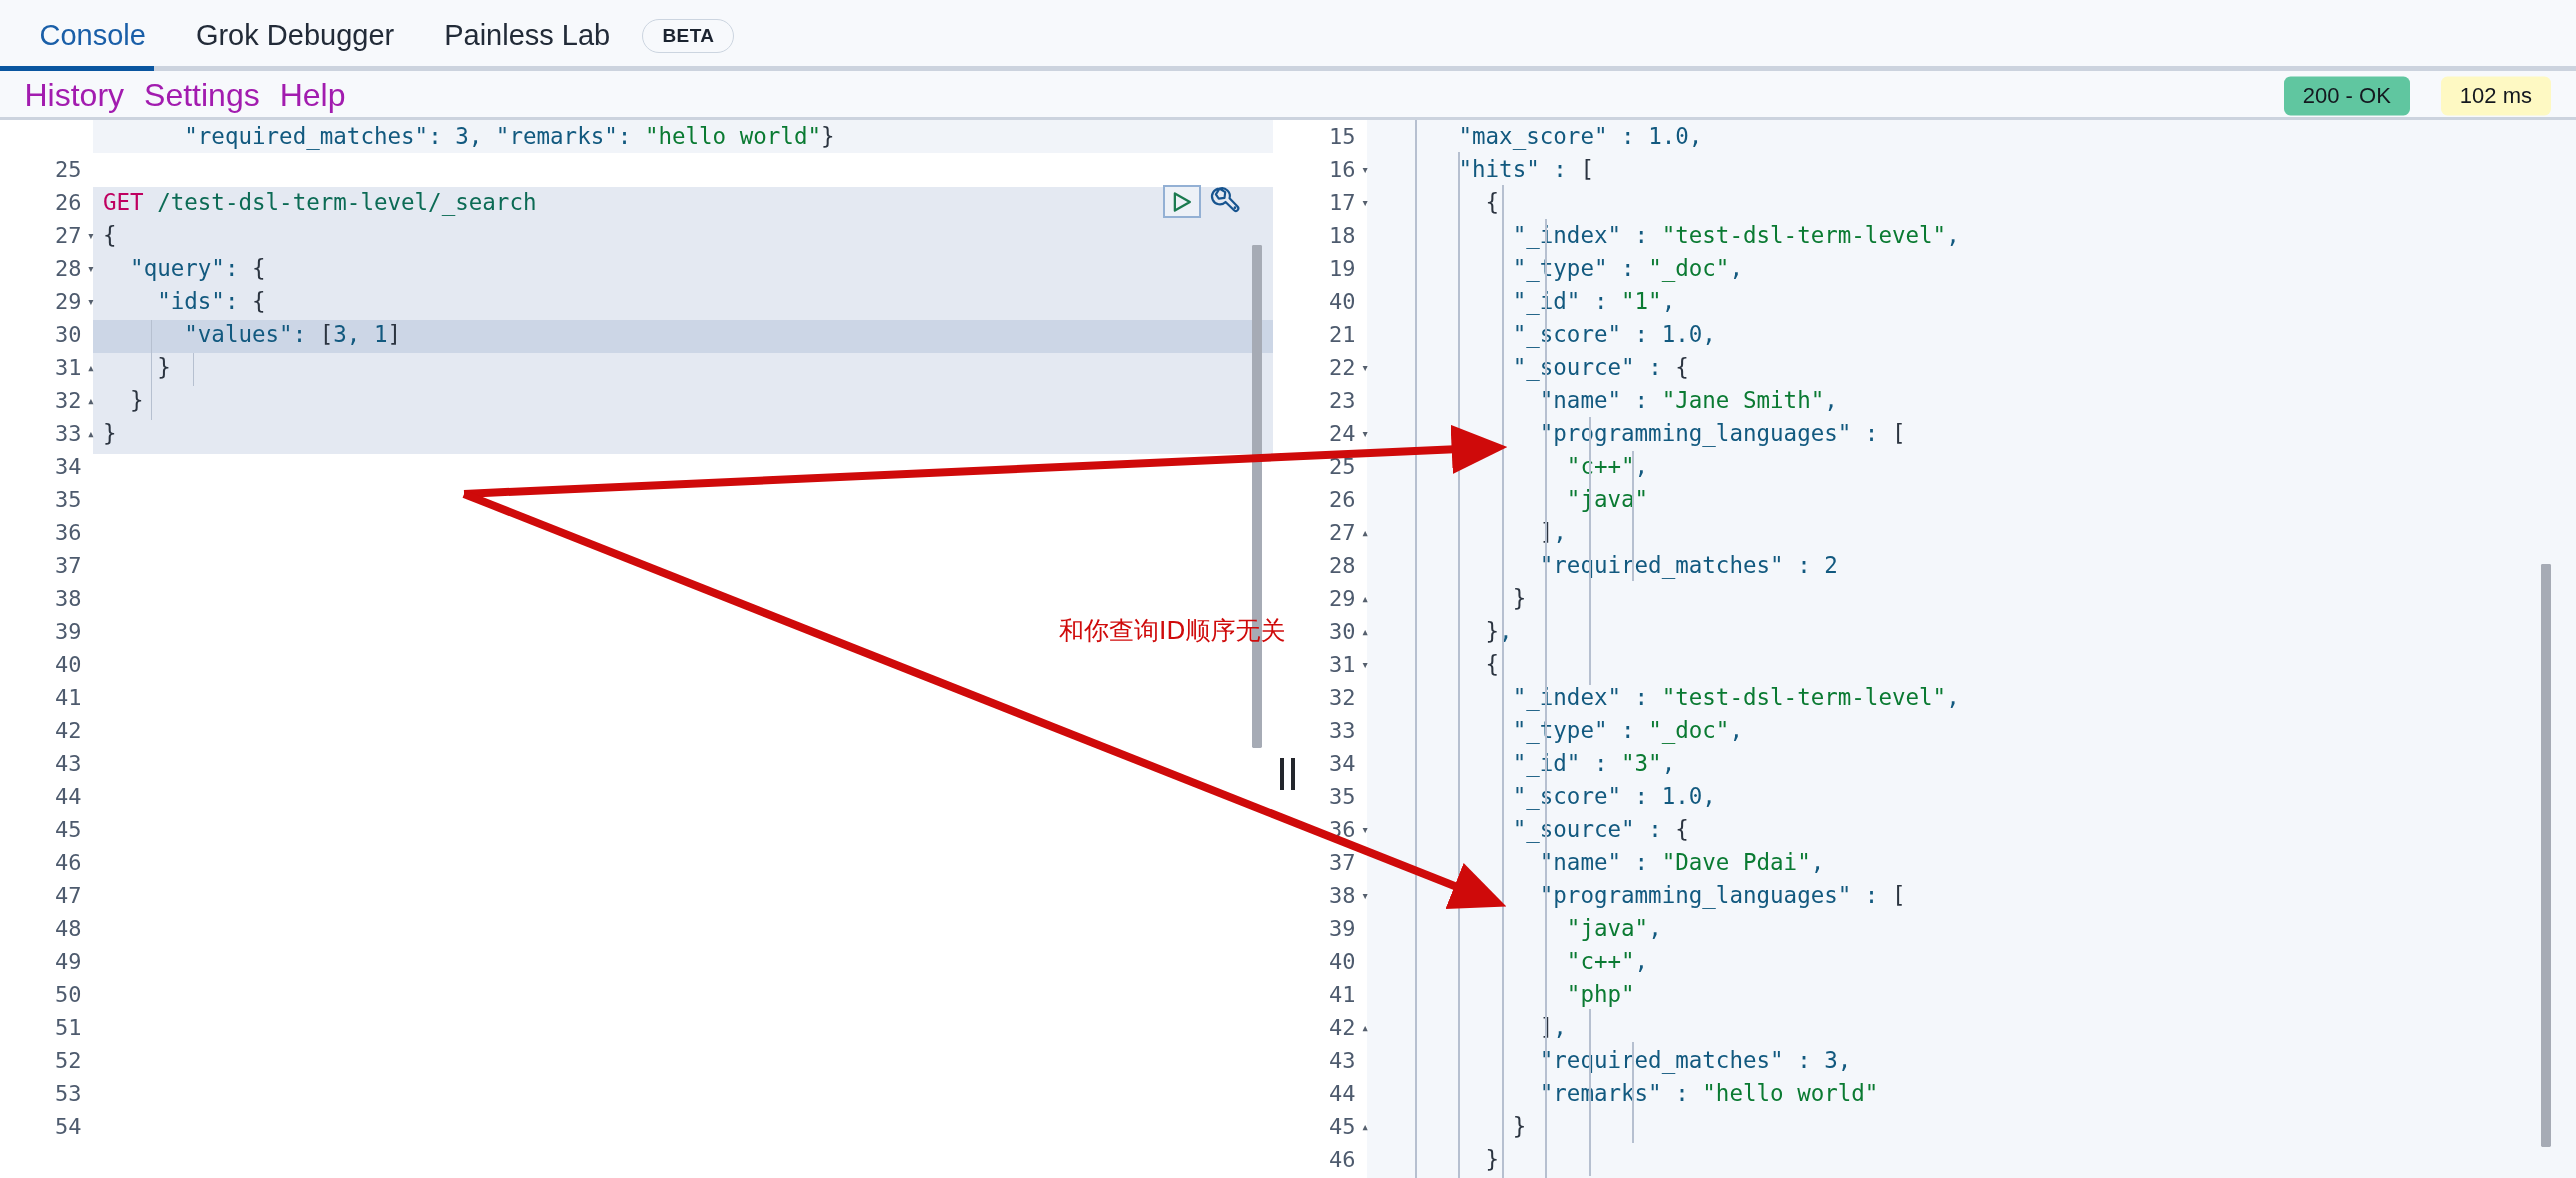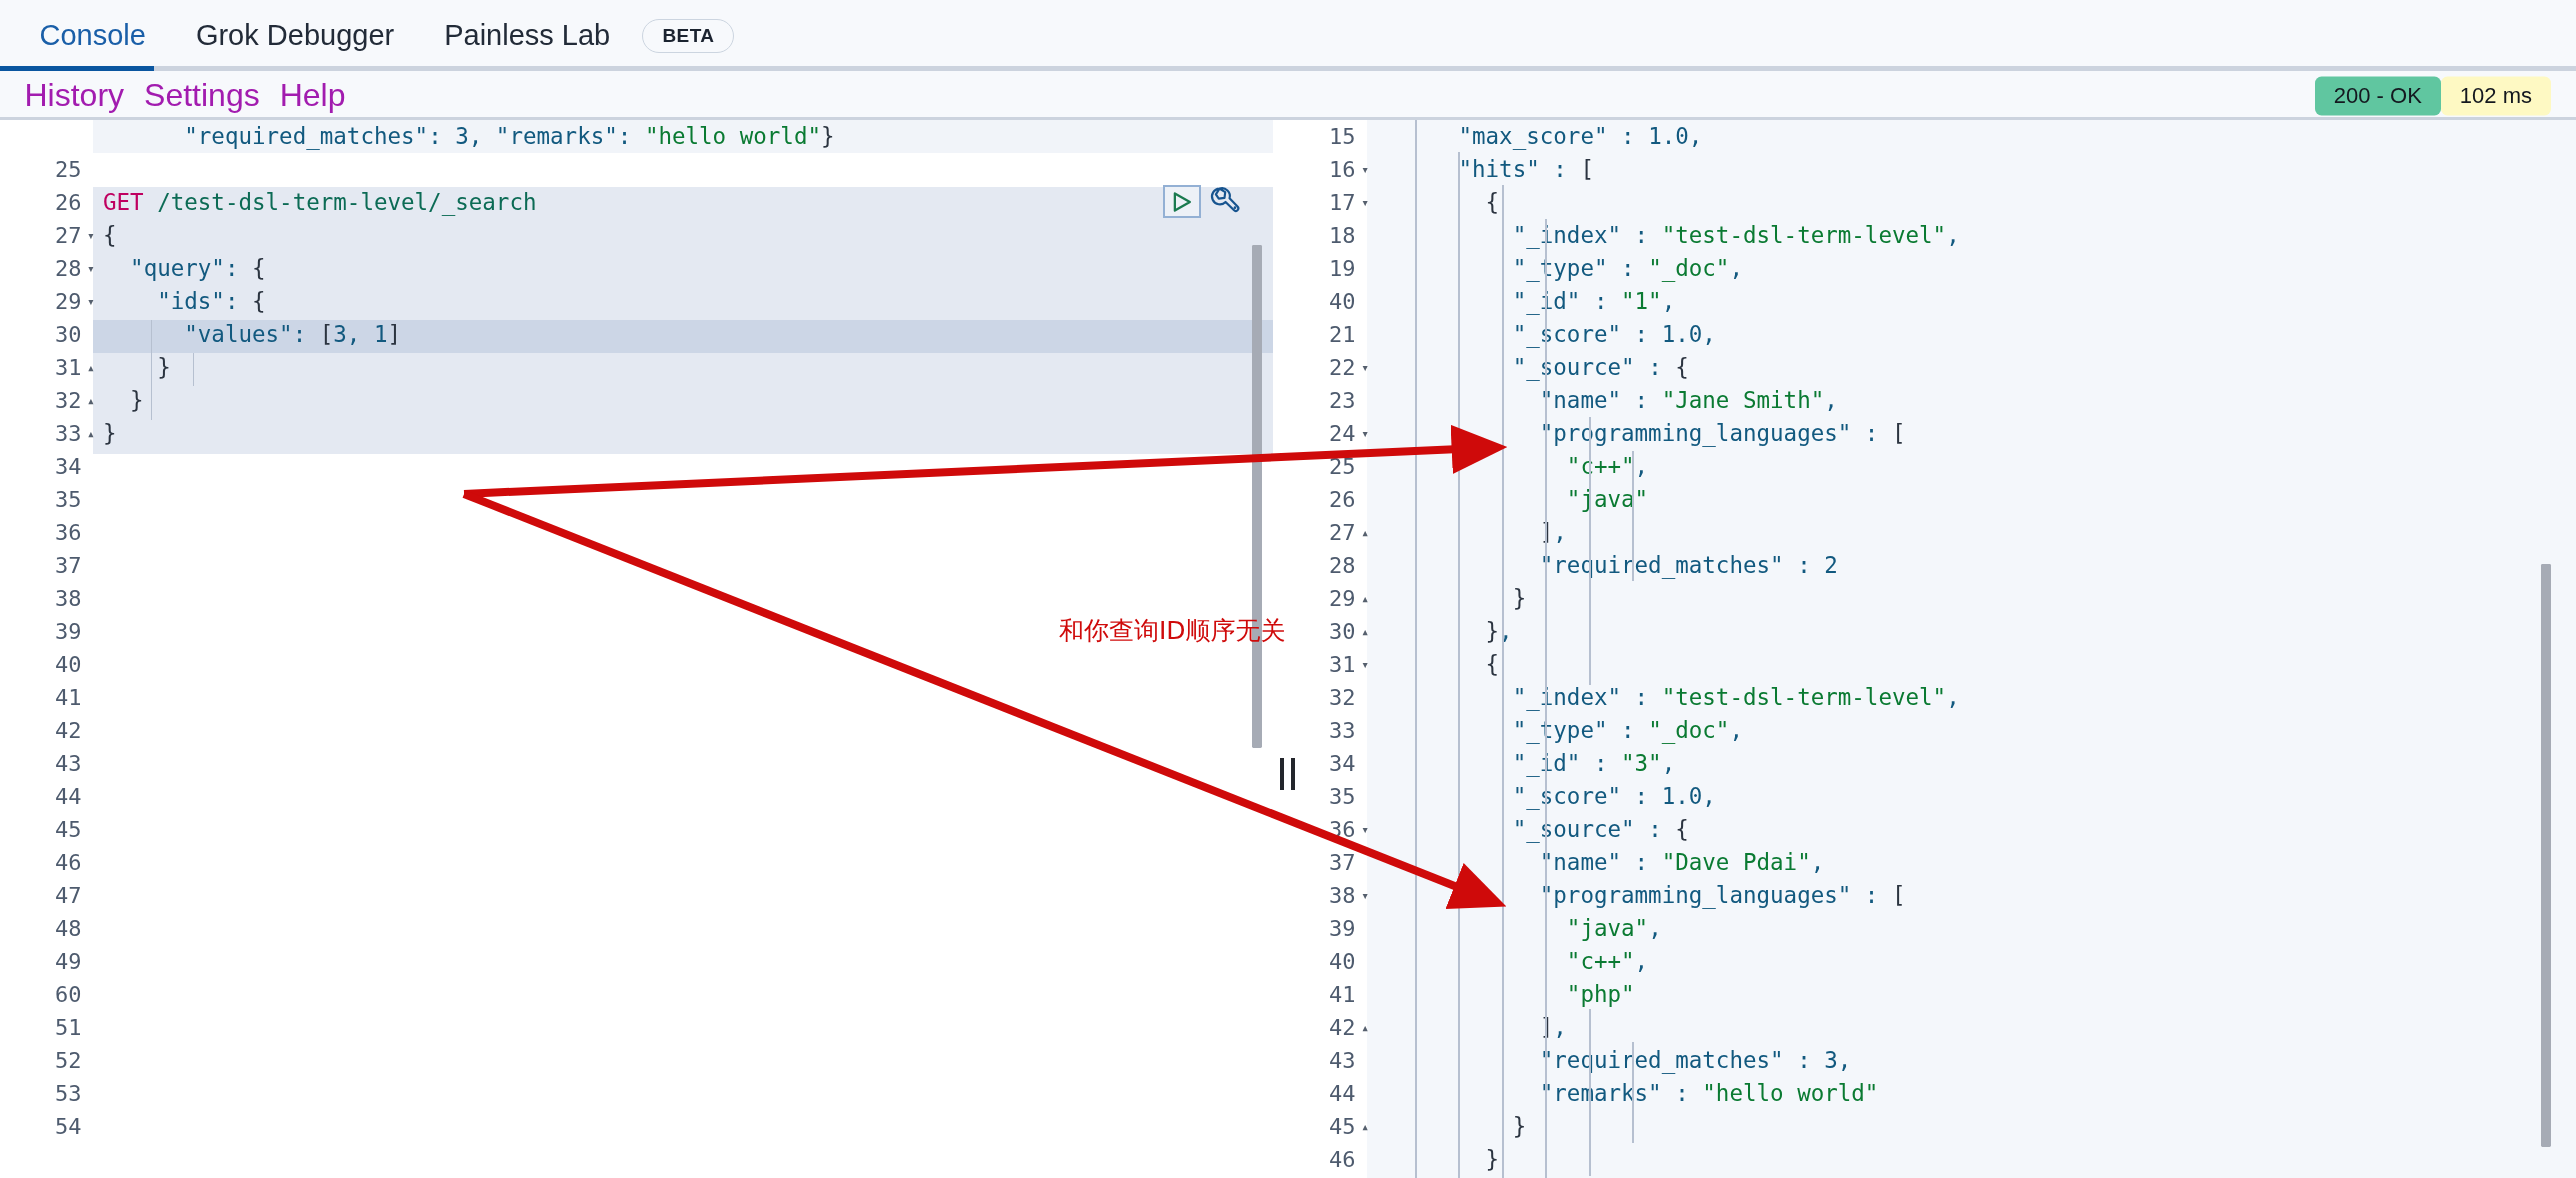--- a/index.html
+++ b/index.html
@@ -67,21 +67,21 @@
     padding: 0 10px;
     cursor: pointer;
     white-space: nowrap;
   }
   #status-group {
     position: absolute;
     right: 25px; top: 50%;
     transform: translateY(-50%);
     display: flex;
     align-items: center;
-    gap: 0;
+    gap: 31px;
   }
   .pill {
     font-size: 22px;
     padding: 6.5px 19px;
     border-radius: 6.5px;
     white-space: nowrap;
     color: #14181f;
   }
   #pill-status { background: #60c6a0; }
   #pill-time   { background: #fef9c3; }
@@ -303,21 +303,21 @@
         <div class="gline">40</div>
         <div class="gline">41</div>
         <div class="gline">42</div>
         <div class="gline">43</div>
         <div class="gline">44</div>
         <div class="gline">45</div>
         <div class="gline">46</div>
         <div class="gline">47</div>
         <div class="gline">48</div>
         <div class="gline">49</div>
-        <div class="gline">60</div>
+        <div class="gline">50</div>
         <div class="gline">51</div>
         <div class="gline">52</div>
         <div class="gline">53</div>
         <div class="gline">54</div>
       </div>
     <div class="code" id="left-code"><div class="cline"><span class="k"> </span><span class="k"> </span><span class="k"> </span><span class="k"> </span><span class="k"> </span><span class="k"> </span><span class="k">"required_matches"</span><span class="k">:</span><span class="k"> </span><span class="n">3</span><span class="k">,</span><span class="k"> </span><span class="k">"remarks"</span><span class="k">:</span><span class="k"> </span><span class="s">"hello world"</span><span class="p">}</span></div><div class="cline"></div><div class="cline"><span class="m">GET</span> <span class="u">/test-dsl-term-level/_search</span></div><div class="cline"><span class="p">{</span></div><div class="cline"><span class="k"> </span><span class="k"> </span><span class="k">"query"</span><span class="k">:</span><span class="k"> </span><span class="p">{</span></div><div class="cline"><span class="k"> </span><span class="k"> </span><span class="k"> </span><span class="k"> </span><span class="k">"ids"</span><span class="k">:</span><span class="k"> </span><span class="p">{</span></div><div class="cline"><span class="k"> </span><span class="k"> </span><span class="k"> </span><span class="k"> </span><span class="k"> </span><span class="k"> </span><span class="k">"values"</span><span class="k">:</span><span class="k"> </span><span class="p">[</span><span class="n">3</span><span class="k">,</span><span class="k"> </span><span class="n">1</span><span class="p">]</span></div><div class="cline"><span class="k"> </span><span class="k"> </span><span class="k"> </span><span class="k"> </span><span class="p">}</span></div><div class="cline"><span class="k"> </span><span class="k"> </span><span class="p">}</span></div><div class="cline"><span class="p">}</span></div><div class="cline"></div><div class="cline"></div><div class="cline"></div><div class="cline"></div><div class="cline"></div><div class="cline"></div><div class="cline"></div><div class="cline"></div><div class="cline"></div><div class="cline"></div><div class="cline"></div><div class="cline"></div><div class="cline"></div><div class="cline"></div><div class="cline"></div><div class="cline"></div><div class="cline"></div><div class="cline"></div><div class="cline"></div><div class="cline"></div><div class="cline"></div></div>
 
     <div id="action-icons" style="left: 1163px; top: 65px;">
       <div id="play-btn">
         <svg width="20" height="22" viewBox="0 0 28 30" aria-hidden="true">

